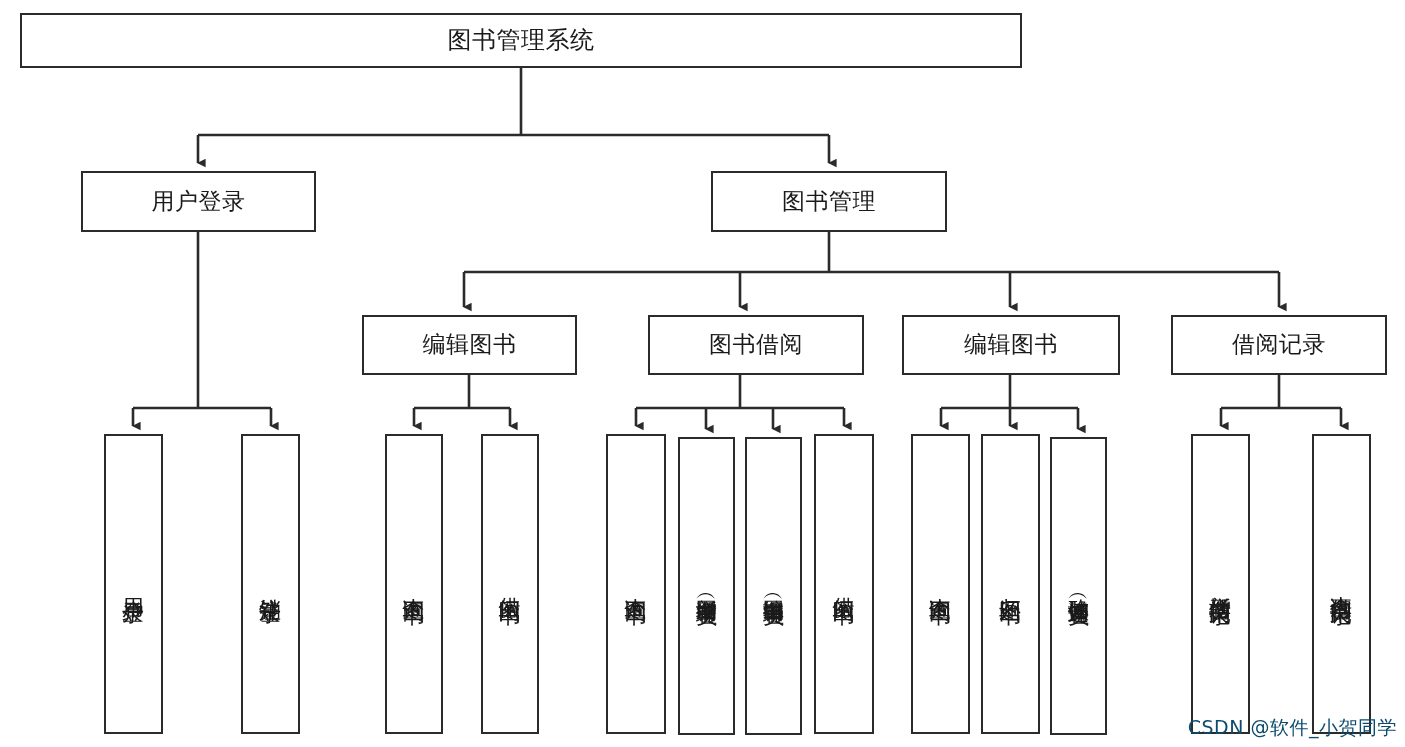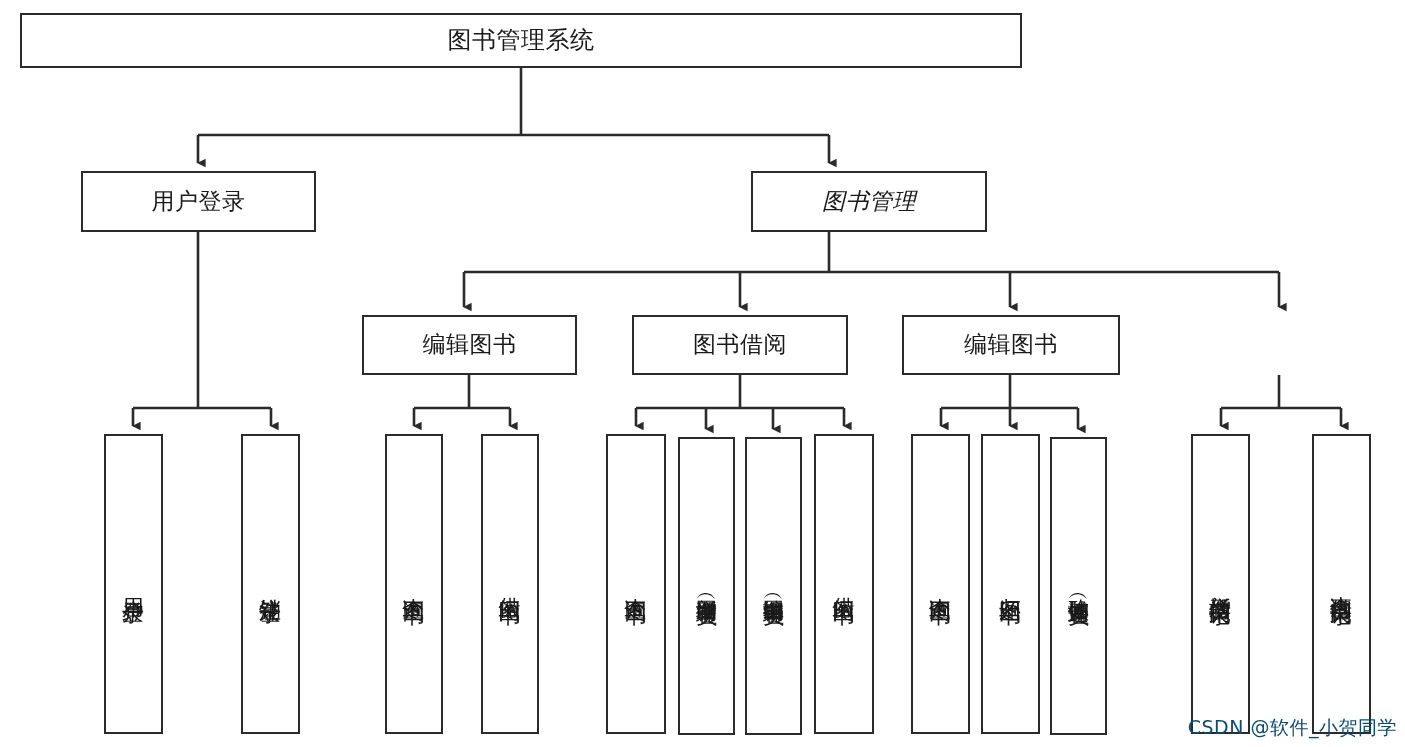--- a/index.html
+++ b/index.html
@@ -138,33 +138,36 @@
     </g>
   </svg>
 
   <div class="node horiz title" style="left:20px; top:13px; width:1002px; height:55px;">
     <span class="node-label">图书管理系统</span>
   </div>
 
   <div class="node horiz" style="left:81px; top:171px; width:235px; height:61px;">
     <span class="node-label">用户登录</span>
   </div>
-  <div class="node horiz" style="left:751px; top:171px; width:236px; height:61px;font-style:italic;">
+  <div class="node horiz" style="left:711px; top:171px; width:236px; height:61px;">
     <span class="node-label">图书管理</span>
   </div>
 
   <div class="node horiz" style="left:362px; top:315px; width:215px; height:60px;">
     <span class="node-label">编辑图书</span>
   </div>
-  <div class="node horiz" style="left:632px; top:315px; width:216px; height:60px;font-family:Liberation Serif, serif;">
+  <div class="node horiz" style="left:648px; top:315px; width:216px; height:60px;font-family:Liberation Serif, serif;">
     <span class="node-label">图书借阅</span>
   </div>
   <div class="node horiz" style="left:902px; top:315px; width:218px; height:60px;">
     <span class="node-label">编辑图书</span>
   </div>
+  <div class="node horiz" style="left:1171px; top:315px; width:216px; height:60px;">
+    <span class="node-label">借阅记录</span>
+  </div>
 
   <div class="node vert" style="left:104px; top:434px; width:59px; height:300px;">
     <span class="node-label">用户登录</span>
   </div>
   <div class="node vert" style="left:241px; top:434px; width:59px; height:300px;">
     <span class="node-label">注销登录</span>
   </div>
 
   <div class="node vert" style="left:385px; top:434px; width:58px; height:300px;">
     <span class="node-label">查询图书</span>

